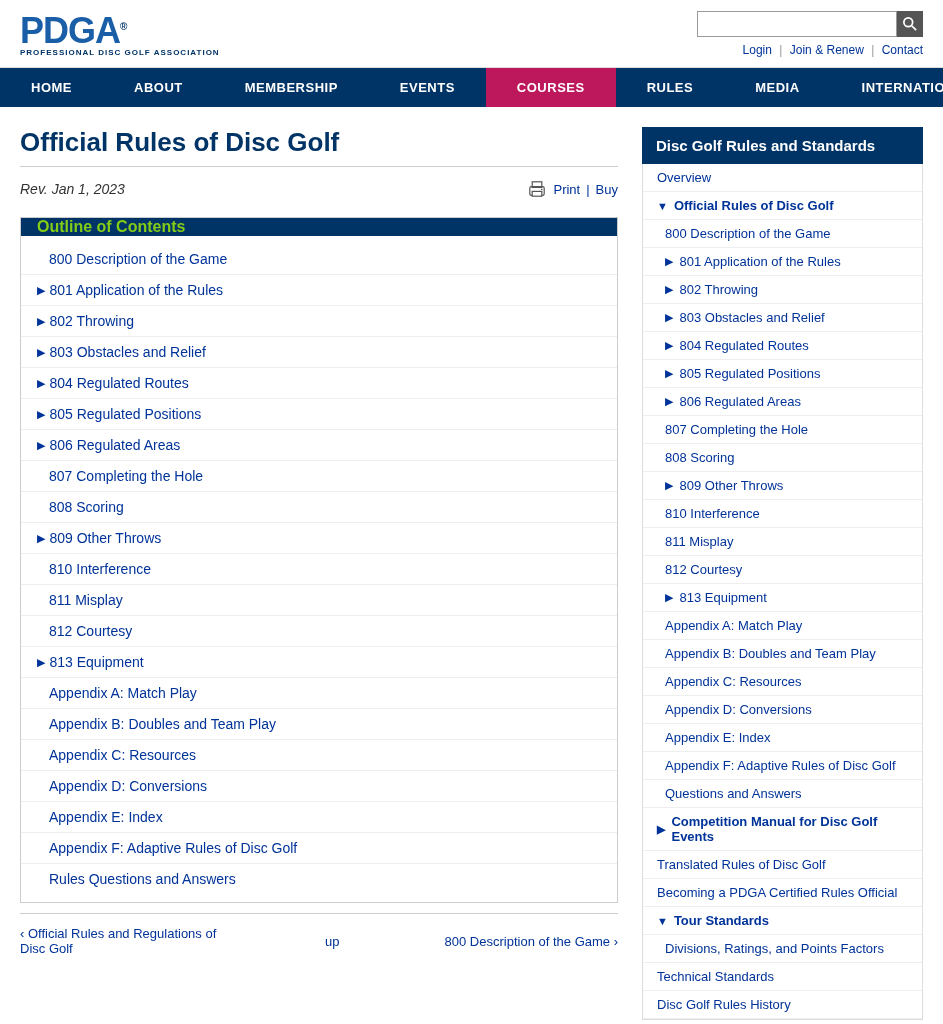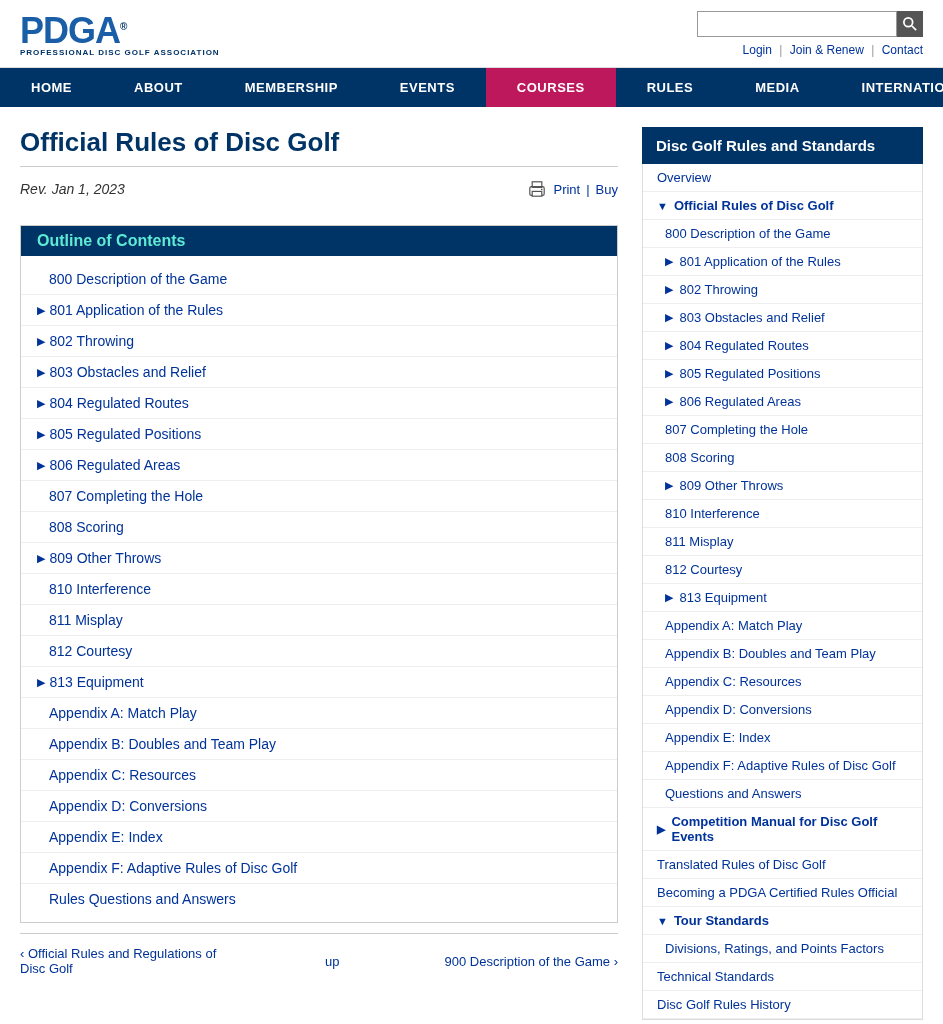--- a/index.html
+++ b/index.html
@@ -26,29 +26,29 @@
     .nav-item.active { background: #be185d; }
 
     
     #main { display: flex; padding: 20px; gap: 24px; max-width: 943px; }
 
     
     #left-content { flex: 1; min-width: 0; }
     #page-title { font-size: 26px; font-weight: bold; color: #003366; margin-bottom: 8px; }
     #last-updated { font-size: 13px; color: #555; margin-bottom: 10px; }
     #divider { border: none; border-top: 1px solid #ccc; margin-bottom: 14px; }
-    #rev-row { display: flex; align-items: center; justify-content: space-between; margin-bottom: 28px; }
+    #rev-row { display: flex; align-items: center; justify-content: space-between; margin-bottom: 20px; }
     #rev-text { font-style: italic; font-size: 14px; color: #333; }
     #print-buy { display: flex; align-items: center; gap: 6px; font-size: 13px; color: #003399; }
     #print-buy a { color: #003399; text-decoration: none; }
     .print-icon { width: 20px; height: 16px; }
 
     
     #outline-box { border: 1px solid #ccc; }
-    #outline-header { background: #003366; color: #5eead4; padding: 6px 16px; font-size: 16px; font-weight: bold; }
+    #outline-header { background: #003366; color: #84cc16; padding: 0 16px; font-size: 16px; font-weight: bold; }
     #outline-list { padding: 10px 0; }
     .outline-item { display: flex; align-items: center; padding: 5px 16px; }
     .outline-item a { color: #003399; text-decoration: none; font-size: 14px; }
     .arrow { color: #003399; margin-right: 4px; font-size: 11px; cursor: pointer; }
     .outline-item.no-arrow { padding-left: 28px; }
     .outline-sep { border: none; border-top: 1px solid #eee; margin: 2px 0; }
 
     
     #bottom-nav { display: flex; justify-content: space-between; align-items: center; padding: 12px 0; border-top: 1px solid #ccc; margin-top: 10px; }
     #bottom-nav a { color: #003399; text-decoration: none; font-size: 13px; }
@@ -227,21 +227,21 @@
         <div class="outline-item no-arrow">
           <a href="#">Rules Questions and Answers</a>
         </div>
 
       </div>
     </div>
 
     <div id="bottom-nav">
       <a href="#" style="max-width:200px; display:block;">‹ Official Rules and Regulations of Disc Golf</a>
       <a href="#" class="up-link">up</a>
-      <a href="#">900 Description of the Game ›</a>
+      <a href="#">800 Description of the Game ›</a>
     </div>
   </div>
 
   <div id="right-sidebar">
     <div id="sidebar-header">Disc Golf Rules and Standards</div>
     <div id="sidebar-content">
 
       <a href="#" class="sidebar-top">Overview</a>
 
       <div class="sidebar-expand">

